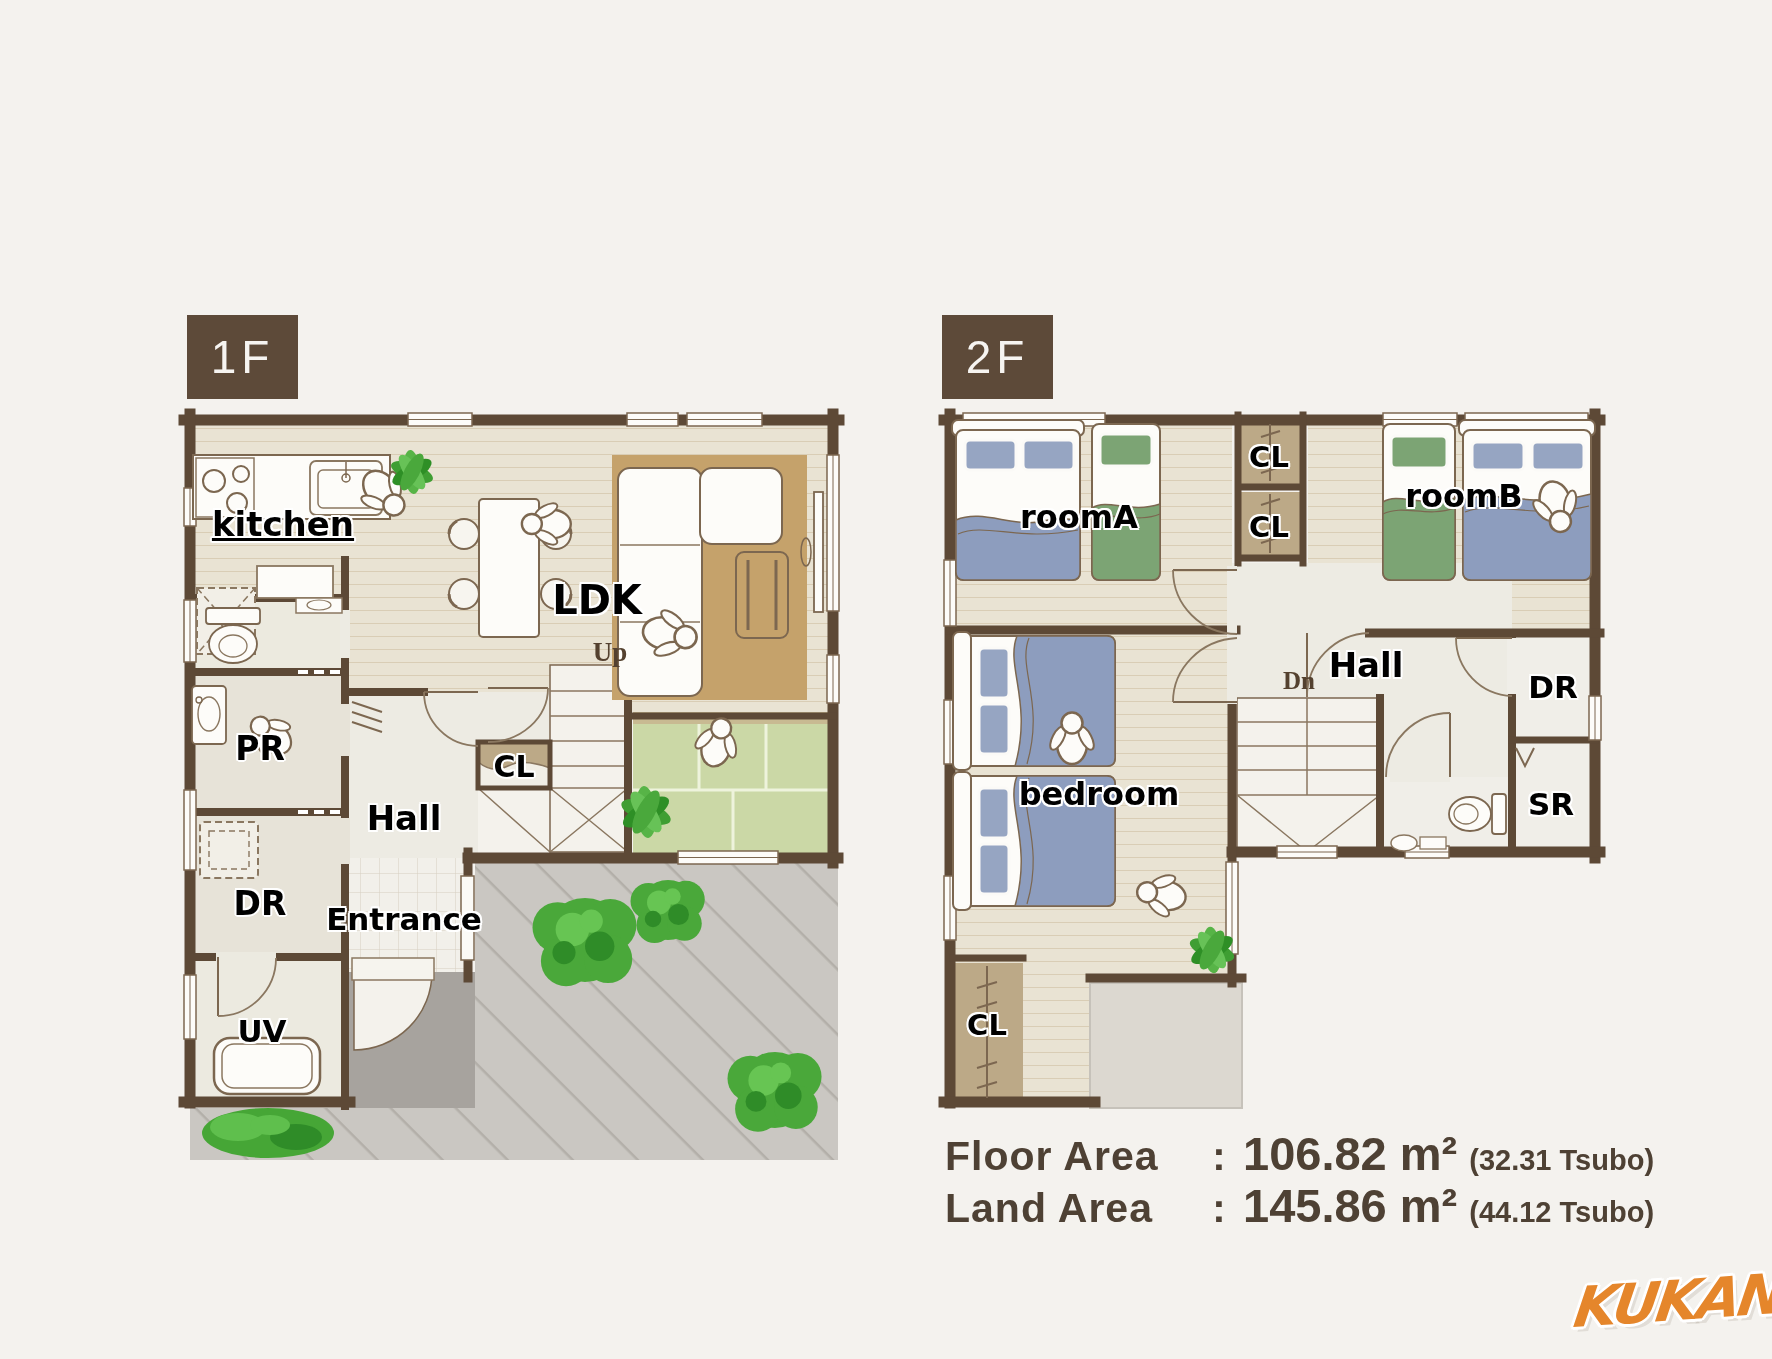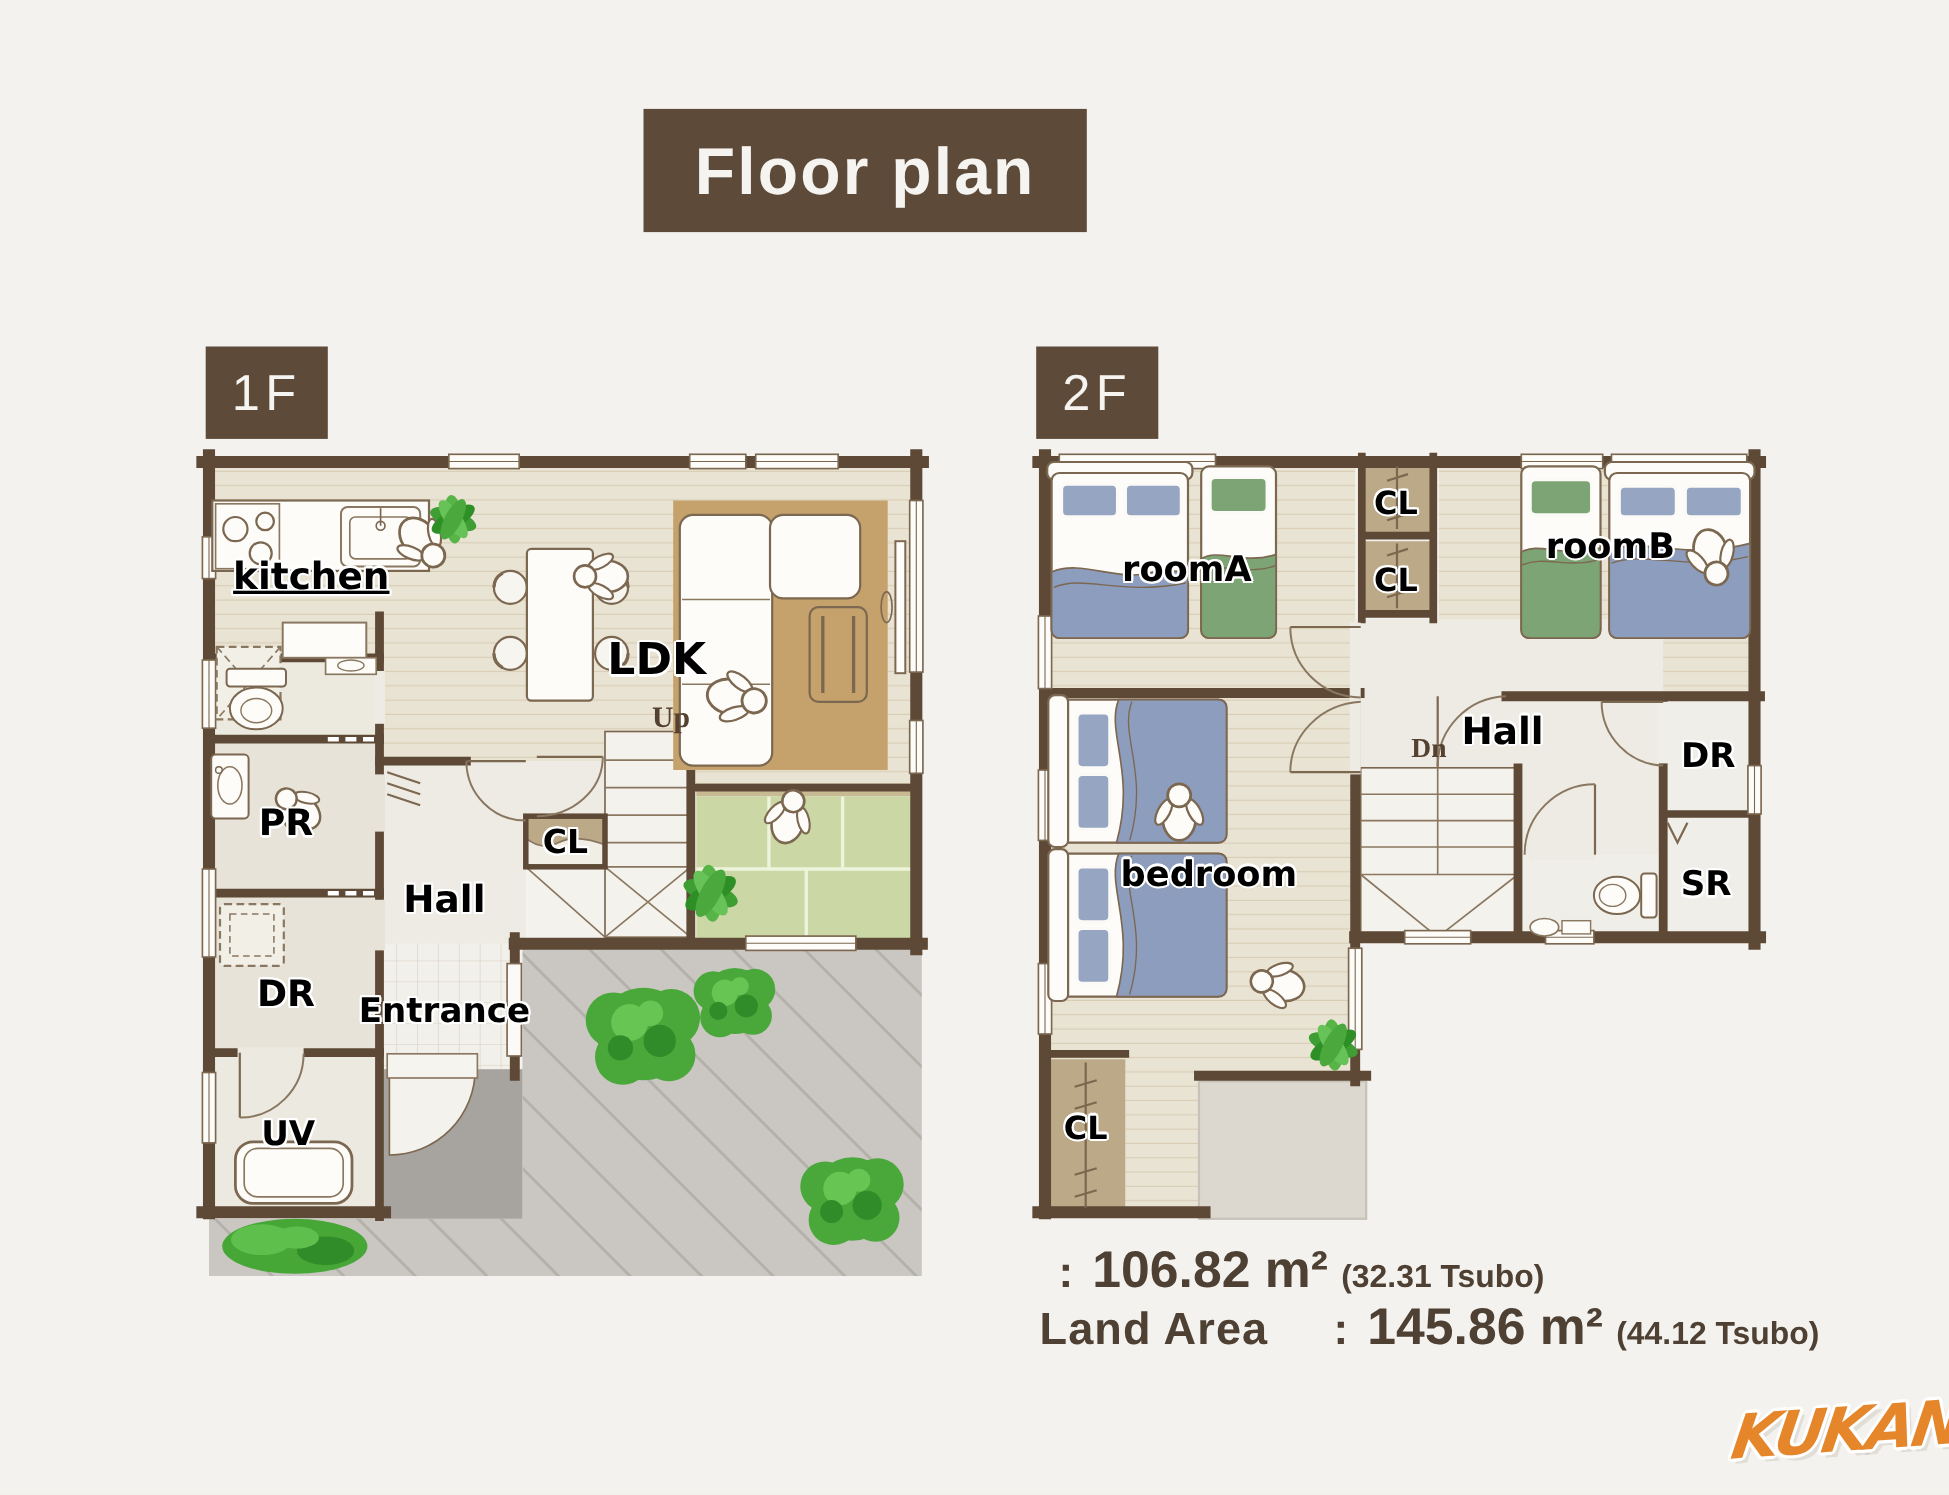--- a/index.html
+++ b/index.html
@@ -27,23 +27,20 @@
         font-style:italic;font-weight:bold;font-size:56px;color:#e5862b;letter-spacing:-3px;
         transform:skewX(-12deg) rotate(-4deg);
         text-shadow:3px 0 0 #fff,-3px 0 0 #fff,0 3px 0 #fff,0 -3px 0 #fff,
                     2px 2px 0 #fff,-2px -2px 0 #fff,2px -2px 0 #fff,-2px 2px 0 #fff,5px 5px 0 rgba(90,70,50,.12);}
 </style>
 </head>
 <body>
 
 <div class="canvas">
 
-  <div class="title">
-      <span>Floor plan</span>
-    </div>
   <div class="ftag" style="left:187px;top:315px;">
       <span>1F</span>
     </div>
   <div class="ftag" style="left:942px;top:315px;">
       <span>2F</span>
     </div>
 
   <svg style="left:160px;top:400px;" width="700" height="780" viewBox="160 400 700 780">
     <defs>
       <pattern id="wood1" width="20" height="13" patternUnits="userSpaceOnUse">
@@ -376,20 +373,21 @@
   <span class="lb" style="left:1464px;top:496px;font-size:32px;text-align:center;">roomB</span>
   <span class="lb" style="left:1366px;top:665px;font-size:34px;">Hall</span>
   <span class="lb plain" style="left:1272px;top:681px;font-size:25px;">Dn</span>
   <span class="lb" style="left:1553px;top:687px;font-size:31px;">DR</span>
   <span class="lb" style="left:1551px;top:804px;font-size:31px;">SR</span>
   <span class="lb" style="left:1099px;top:794px;font-size:32px;">bedroom</span>
   <span class="lb" style="left:987px;top:1025px;font-size:29px;">CL</span>
 
   <div class="areas">
     <div class="area-row">
+      <span class="a-label">Floor Area</span>
       <span class="a-colon">:</span>
       <span class="a-value">106.82 m²</span>
       <span class="a-note">(32.31 Tsubo)</span>
     </div>
     <div class="area-row">
       <span class="a-label">Land Area</span>
       <span class="a-colon">:</span>
       <span class="a-value">145.86 m²</span>
       <span class="a-note">(44.12 Tsubo)</span>
     </div>

